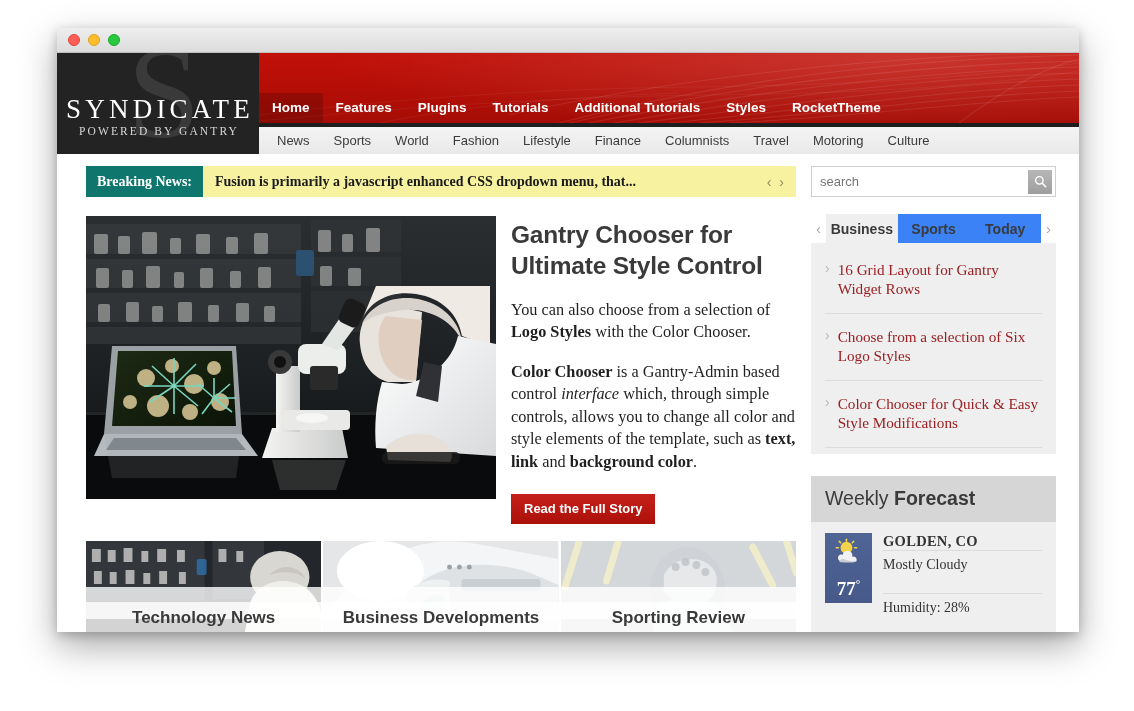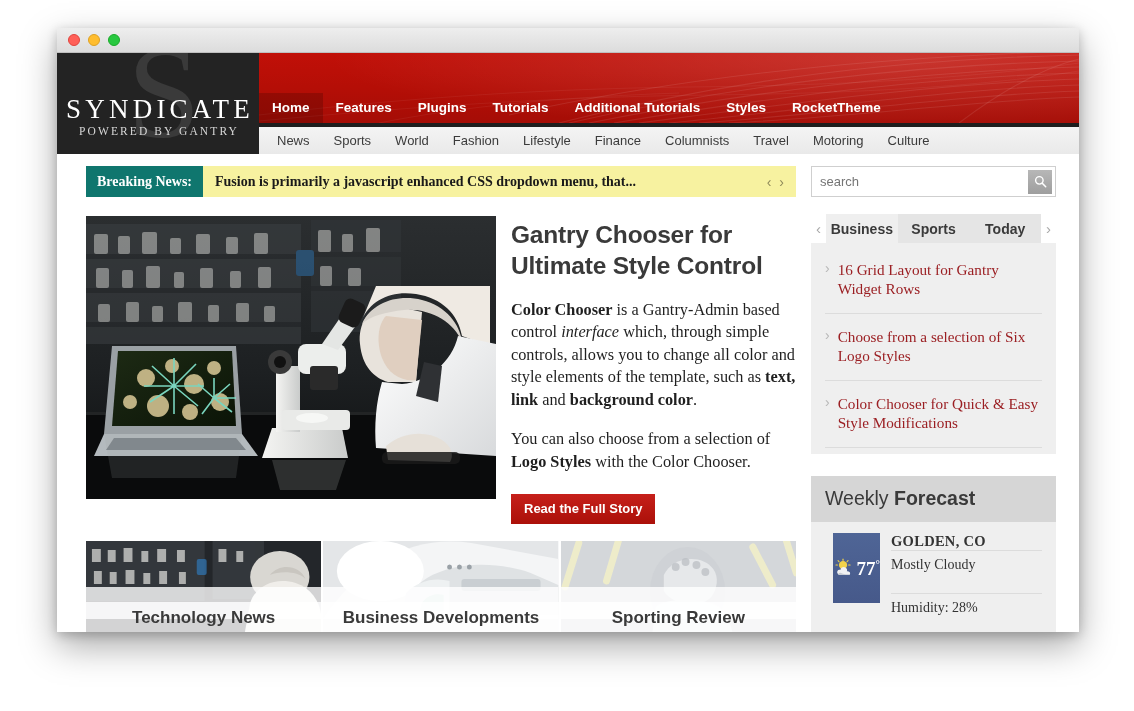--- a/index.html
+++ b/index.html
@@ -305,21 +305,21 @@
   .tab-arrow {
     color: #a8a8a8;
     font-size: 15px;
     padding: 0 5px;
     cursor: pointer;
     user-select: none;
   }
   .tabs {
     display: flex;
     flex: 1;
-    background: #e5e5e5;
+    background: #3b82f6;
     height: 29px;
   }
   .tab {
     flex: 1;
     display: flex;
     align-items: center;
     justify-content: center;
     font-size: 14px;
     font-weight: bold;
     color: #3a3a3a;
@@ -362,26 +362,25 @@
     color: #3a3a3a;
   }
   .widget-head h3 .lt { font-weight: normal; }
   .widget-body { padding: 11px 14px 9px; display: flex; gap: 11px; }
 
   .wx-icon {
     width: 47px;
     flex: 0 0 47px;
     background: linear-gradient(#4f6596, #46598a);
     display: flex;
-    flex-direction: row;
+    flex-direction: column;
     align-items: center;
     justify-content: space-between;
     padding: 5px 0 4px;
     height: 70px;
-    margin-left: 8px;
   }
   .wx-temp {
     color: #ffffff;
     font-family: "Liberation Serif", serif;
     font-weight: bold;
     font-size: 19px;
     line-height: 1;
   }
   .wx-temp sup { font-size: 11px; }
 
@@ -618,23 +617,23 @@
               </g>
             </svg>
           </div>
 
           <div class="feature-body">
             <h1 class="feature-title">
               <span>Gantry Chooser for</span><br>
               <span>Ultimate Style Control</span>
             </h1>
 
+            <p class="feature-p"><span>You can also choose from a selection of </span><b>Logo Styles</b><span> with the Color Chooser.</span></p>
+
             <p class="feature-p"><b>Color Chooser</b><span> is a Gantry-Admin based control </span><i>interface</i><span> which, through simple controls, allows you to change all color and style elements of the template, such as </span><b>text,</b><span> </span><b>link</b><span> and </span><b>background color</b><span>.</span></p>
-
-            <p class="feature-p"><span>You can also choose from a selection of </span><b>Logo Styles</b><span> with the Color Chooser.</span></p>
 
             <button class="read-btn">Read the Full Story</button>
           </div>
         </div>
 
         <div class="promos">
 
           <div class="promo">
             <svg viewBox="0 0 238 95" preserveAspectRatio="none" style="width:100%;height:100%;display:block">
               <rect width="238" height="95" fill="#23262a"></rect>

